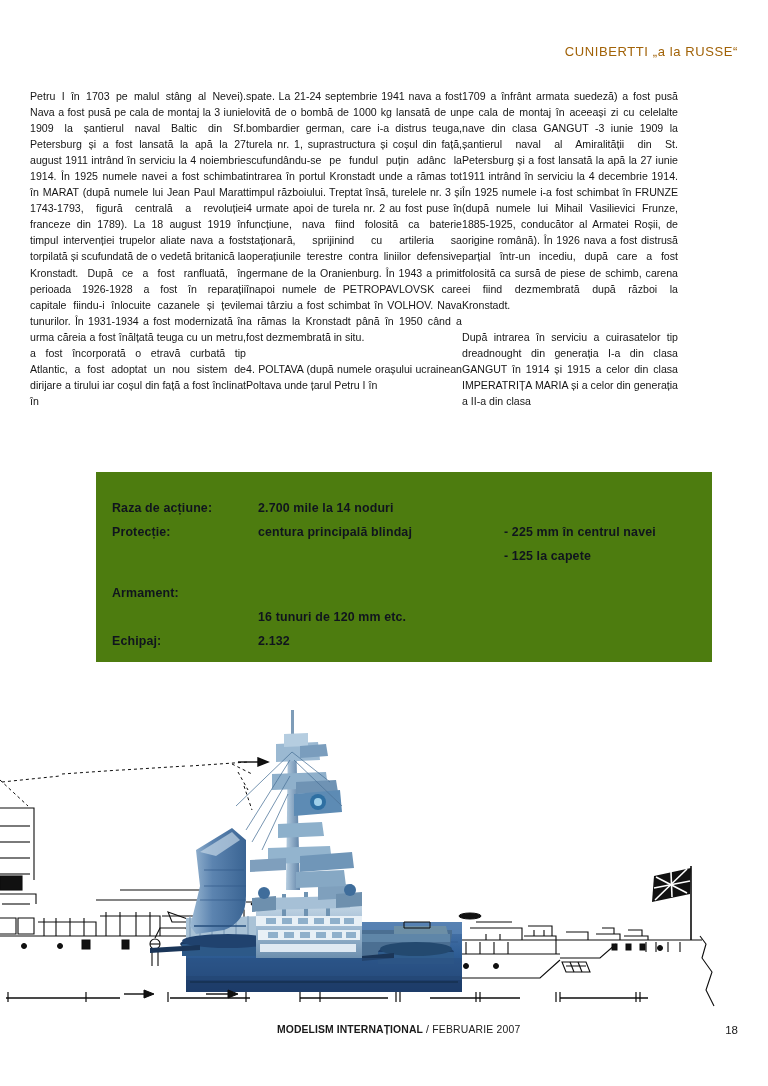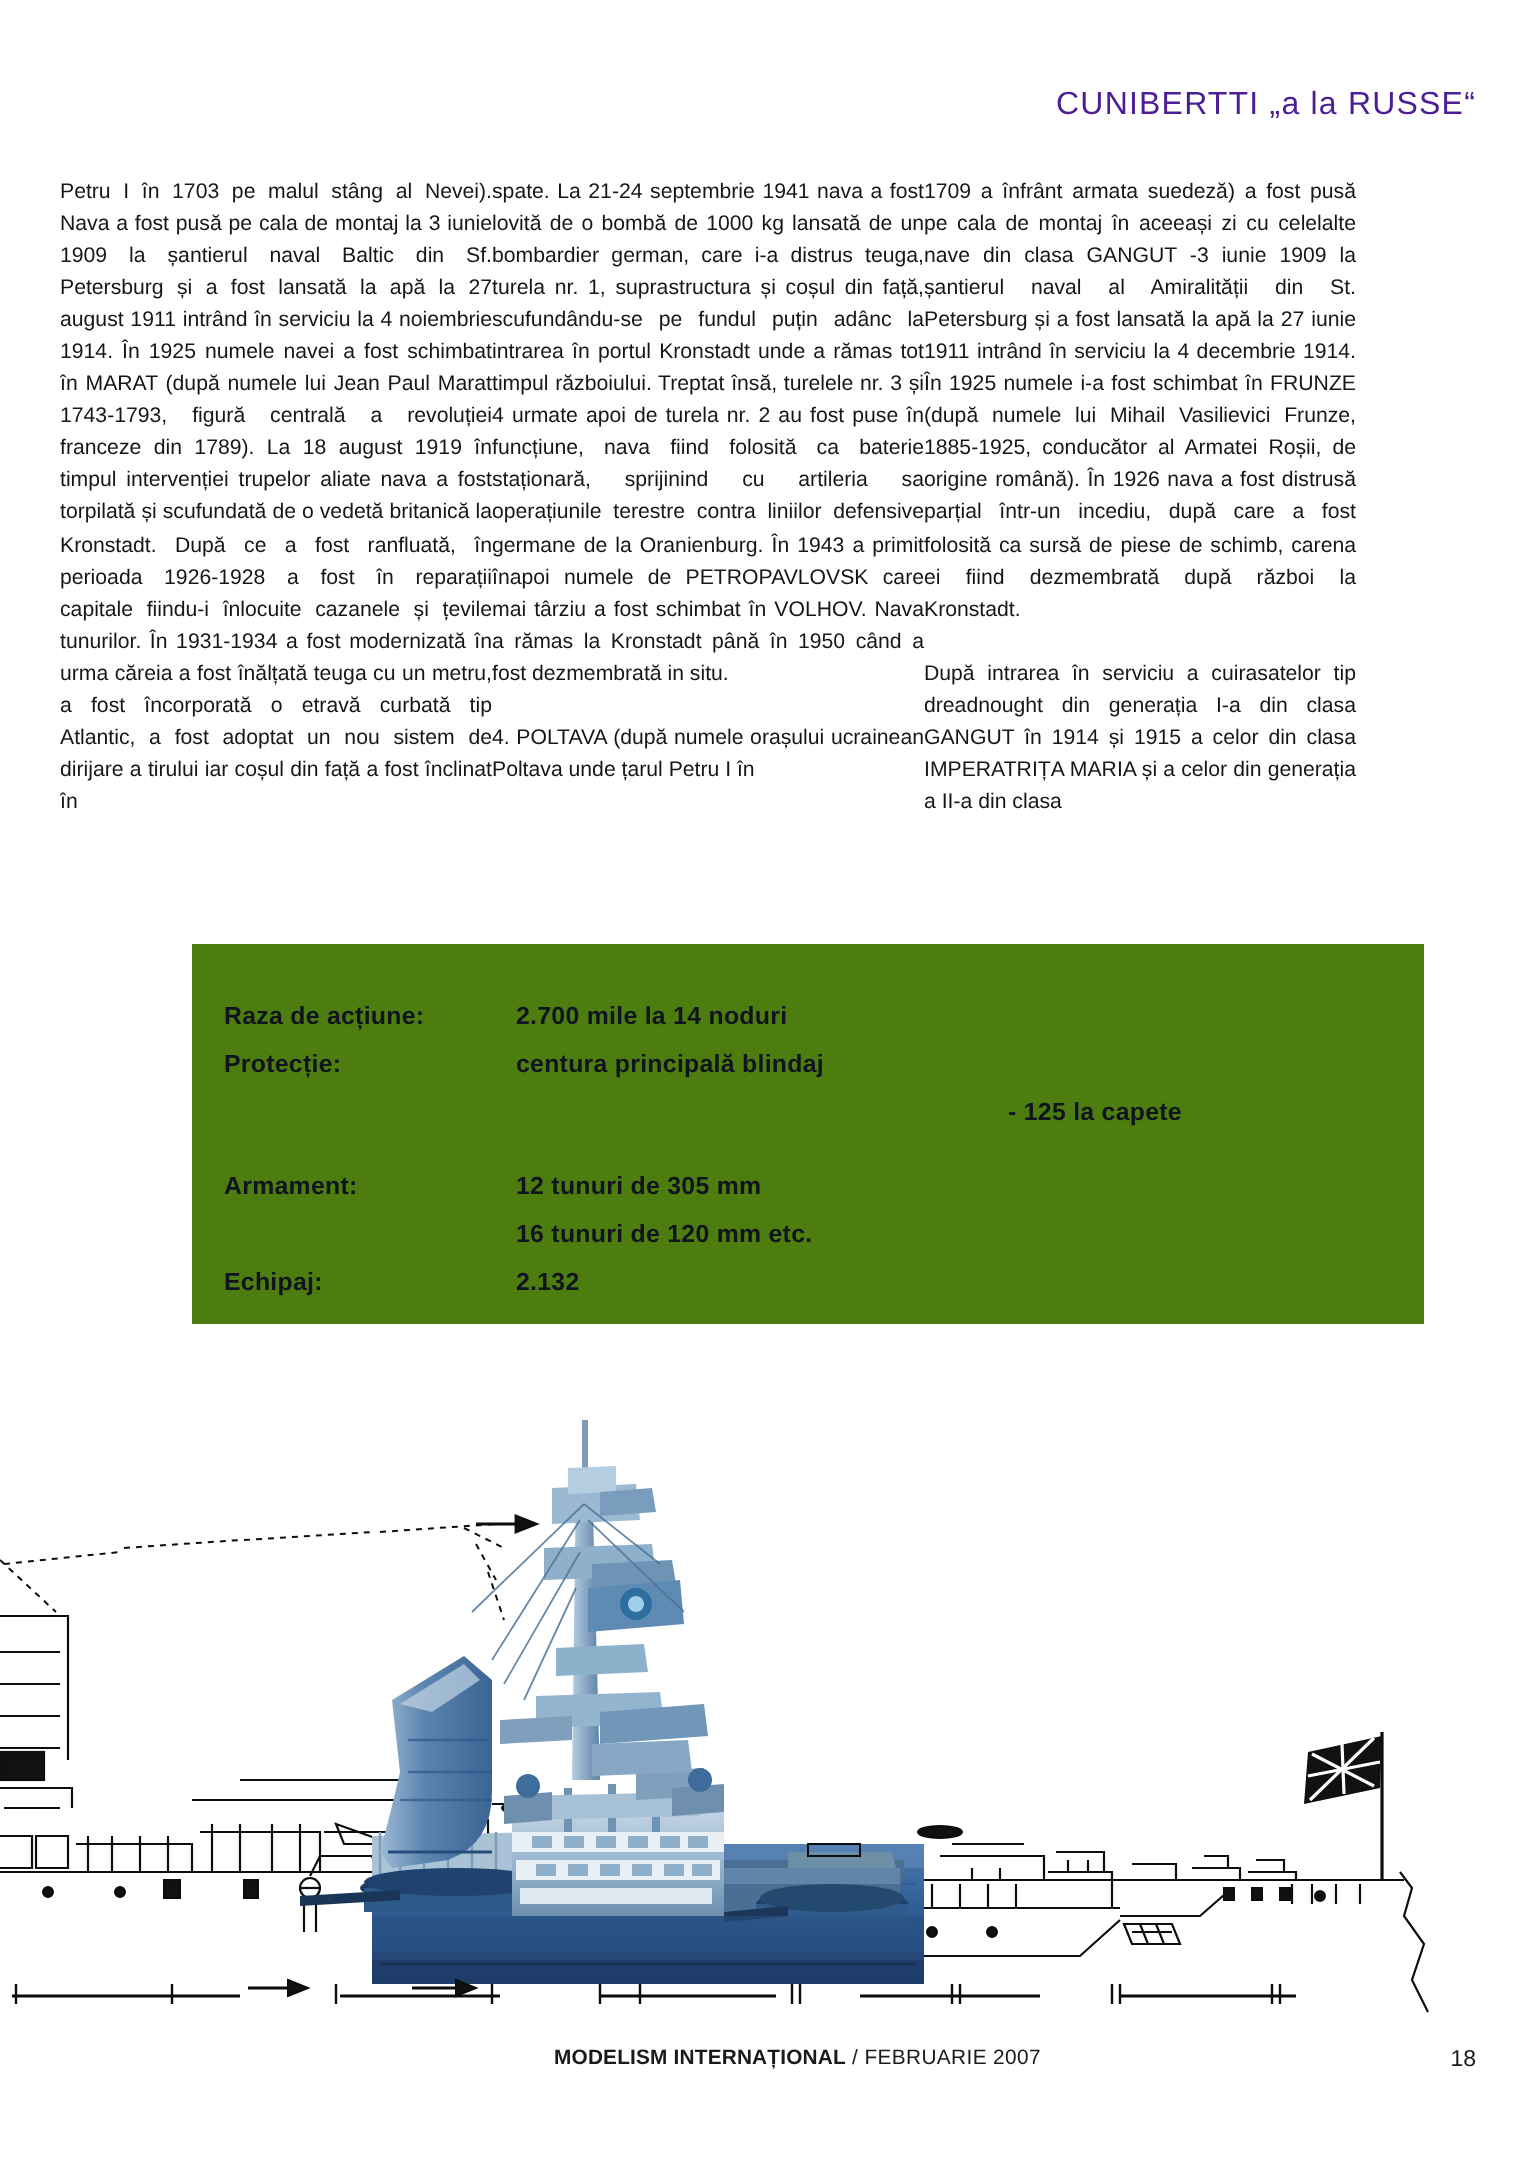--- a/index.html
+++ b/index.html
@@ -12,24 +12,24 @@
     position: relative;
     font-family: "Liberation Sans", sans-serif;
     color: #1a1a1a;
     overflow: hidden;
   }
 
   
   .running-head {
     position: absolute;
     top: 44px; right: 30px;
-    font-size: 16px;
+    font-size: 13px;
     letter-spacing: 0.6px;
     font-weight: 400;
-    color: #4c1d95;
+    color: #a16207;
     white-space: nowrap;
   }
 
   
   .columns {
     position: absolute;
     top: 88px; left: 30px;
     width: 708px;
     display: flex;
   }
@@ -137,31 +137,31 @@
     <div class="spec-row">
       <div class="spec-label">Raza de acțiune:</div>
       <div class="spec-value">2.700 mile la 14 noduri</div>
       <div class="spec-extra"></div>
     </div>
 
 
     <div class="spec-row">
       <div class="spec-label">Protecție:</div>
       <div class="spec-value">centura principală blindaj</div>
+      <div class="spec-extra">- 225 mm în centrul navei</div>
     </div>
 
     <div class="spec-row">
       <div class="spec-label"></div>
       <div class="spec-value"></div>
       <div class="spec-extra">- 125 la capete</div>
     </div>
 
     <div class="spec-row gap">
       <div class="spec-label">Armament:</div>
-      <div class="spec-value">12 tunuri de 305 mm</div>
       <div class="spec-extra"></div>
     </div>
 
     <div class="spec-row">
       <div class="spec-label"></div>
       <div class="spec-value">16 tunuri de 120 mm etc.</div>
       <div class="spec-extra"></div>
     </div>
 
     <div class="spec-row">

